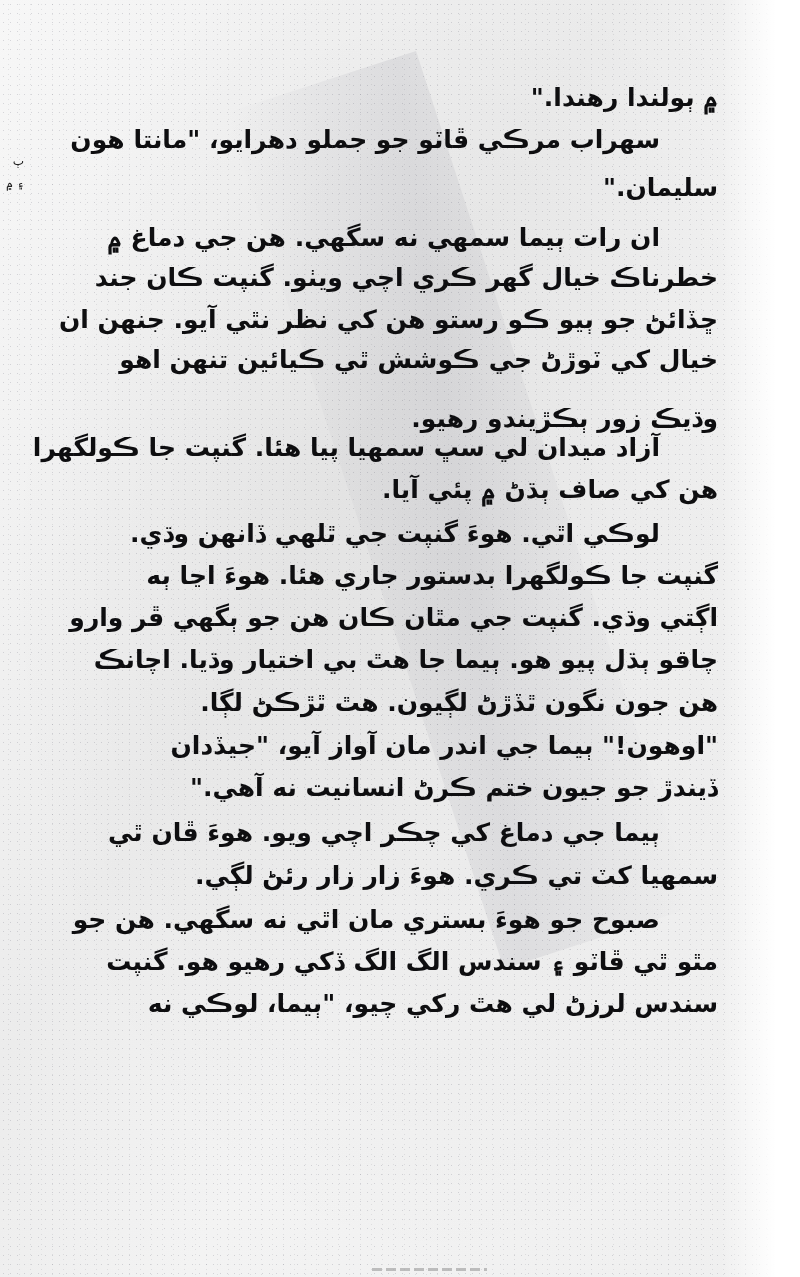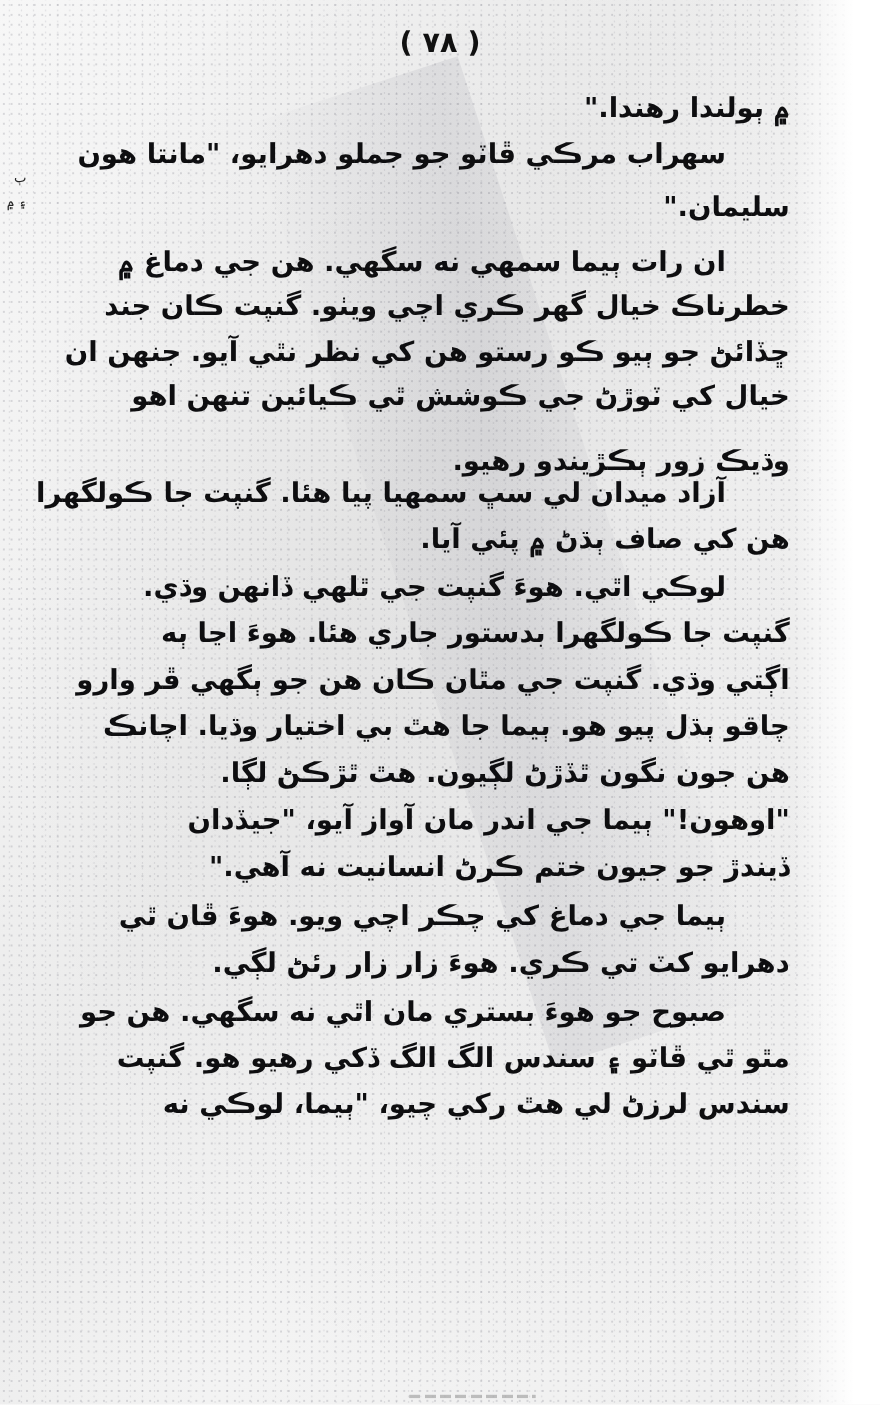--- a/index.html
+++ b/index.html
@@ -97,41 +97,40 @@
 </head>
 <body>
 
 <div class="page">
   <div class="speckle"></div>
   <div class="crease"></div>
   <div class="right-edge"></div>
 
   <div class="left-margin-marks">ٻ ۽ ۾</div>
 
-  <div class="page-number">( ٧٨ )</div>
 
   <div class="text-block">
     <div class="line" style="top:0px;">۾ ٻولندا رهندا."</div>
     <div class="line indent" style="top:42px;">سهراب مرڪي ڦاٽو جو جملو دهرايو، "مانتا هون</div>
     <div class="line" style="top:90px;">سليمان."</div>
     <div class="line indent" style="top:140px;">ان رات ٻيما سمهي نه سگهي. هن جي دماغ ۾</div>
     <div class="line" style="top:180px;">خطرناڪ خيال گهر ڪري اچي ويٺو. گنپت ڪان جند</div>
     <div class="line" style="top:222px;">ڇڏائڻ جو ٻيو ڪو رستو هن کي نظر نٿي آيو. جنهن ان</div>
     <div class="line" style="top:262px;">خيال کي ٽوڙڻ جي ڪوشش ٿي ڪيائين تنهن اهو</div>
     <div class="line" style="top:321px;margin-left:28px;">وڌيڪ زور ٻڪڙيندو رهيو.</div>
     <div class="line indent" style="top:350px;">آزاد ميدان لي سڀ سمهيا پيا هئا. گنپت جا ڪولگهرا</div>
     <div class="line" style="top:392px;">هن کي صاف ٻڌڻ ۾ پئي آيا.</div>
     <div class="line indent" style="top:436px;">لوڪي اٿي. هوءَ گنپت جي ٿلهي ڏانهن وڌي.</div>
     <div class="line" style="top:478px;">گنپت جا ڪولگهرا بدستور جاري هئا. هوءَ اڃا ٻه</div>
     <div class="line" style="top:520px;">اڳتي وڌي. گنپت جي مٿان ڪان هن جو ٻگهي ڦر وارو</div>
     <div class="line" style="top:562px;">چاقو ٻڌل پيو هو. ٻيما جا هٿ بي اختيار وڌيا. اچانڪ</div>
     <div class="line" style="top:605px;">هن جون نگون ٿڏڙڻ لڳيون. هٿ ٿڙڪڻ لڳا.</div>
     <div class="line" style="top:648px;">"اوهون!" ٻيما جي اندر مان آواز آيو، "جيڏدان</div>
     <div class="line" style="top:690px;">ڏيندڙ جو جيون ختم ڪرڻ انسانيت نه آهي."</div>
     <div class="line indent" style="top:735px;">ٻيما جي دماغ کي چڪر اچي ويو. هوءَ ڦان ٿي</div>
-    <div class="line" style="top:778px;">دهرايو کٽ تي ڪري. هوءَ زار زار رئڻ لڳي.</div>
+    <div class="line" style="top:778px;">سمهيا کٽ تي ڪري. هوءَ زار زار رئڻ لڳي.</div>
     <div class="line indent" style="top:822px;text-align:center;">صبوح جو هوءَ بستري مان اٿي نه سگهي. هن جو</div>
     <div class="line" style="top:864px;">مٿو ٿي ڦاٽو ۽ سندس الگ الگ ڏکي رهيو هو. گنپت</div>
     <div class="line" style="top:906px;">سندس لرزڻ لي هٿ رکي چيو، "ٻيما، لوڪي نه</div>
   </div>
 
   <div class="bottom-rule"></div>
 </div>
 
 </body></html>

